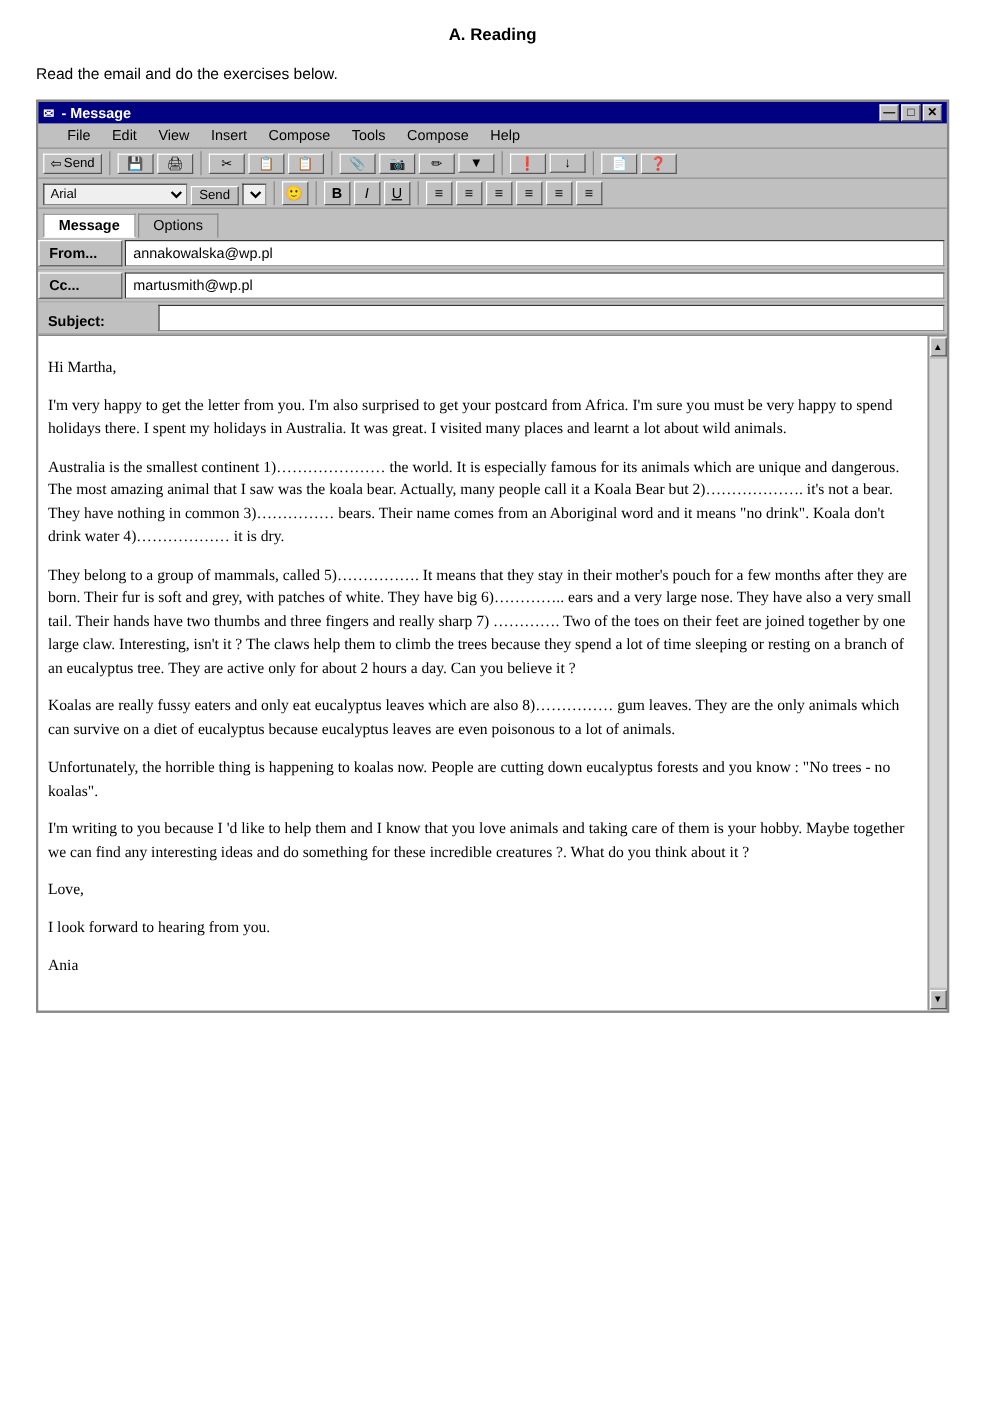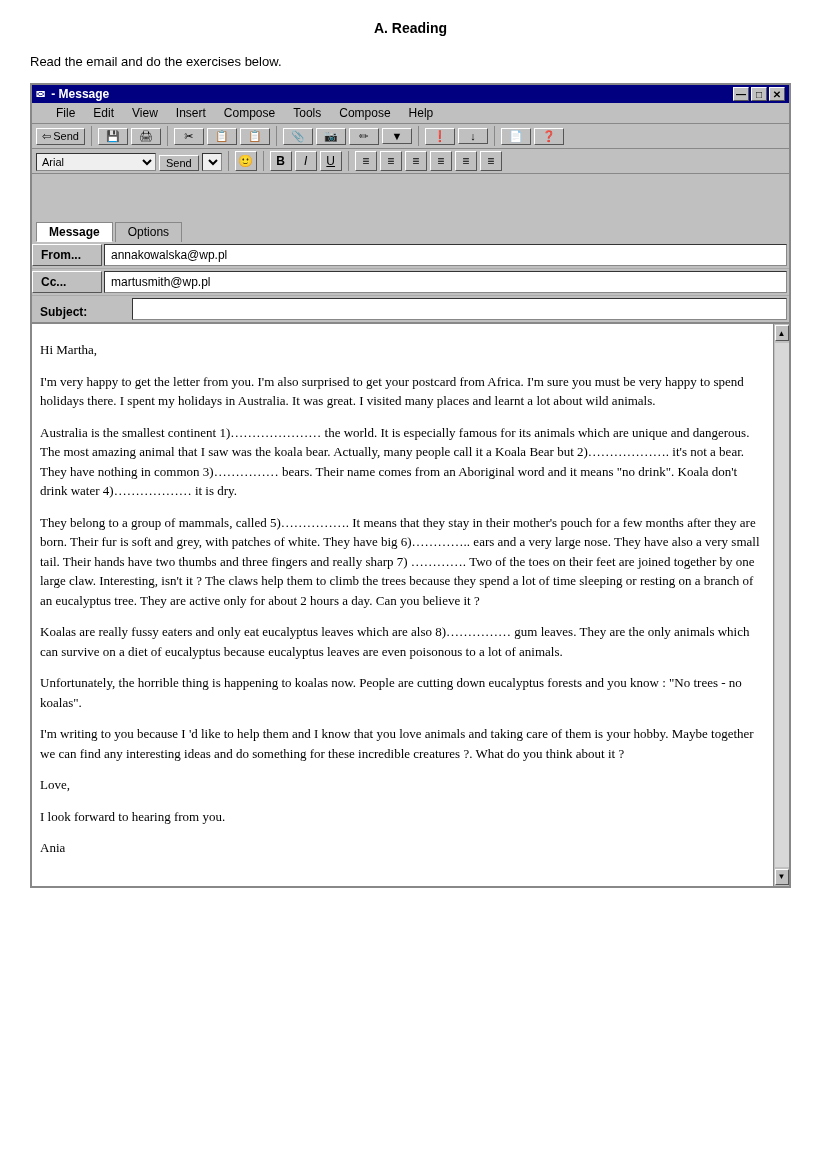--- a/index.html
+++ b/index.html
@@ -160,21 +160,20 @@
       padding: 4px 4px 0 4px;
       gap: 2px;
     }
     .tab {
       background: #c0c0c0;
       border: 1px solid #888;
       border-bottom: none;
       padding: 2px 12px;
       font-size: 12px;
       cursor: pointer;
-      margin-top: 44px;
     }
     .tab.active {
       background: #ffffff;
       border-bottom: 1px solid #fff;
       font-weight: bold;
     }
     
     .header-fields {
       background: #c0c0c0;
       border-bottom: 1px solid #888;

